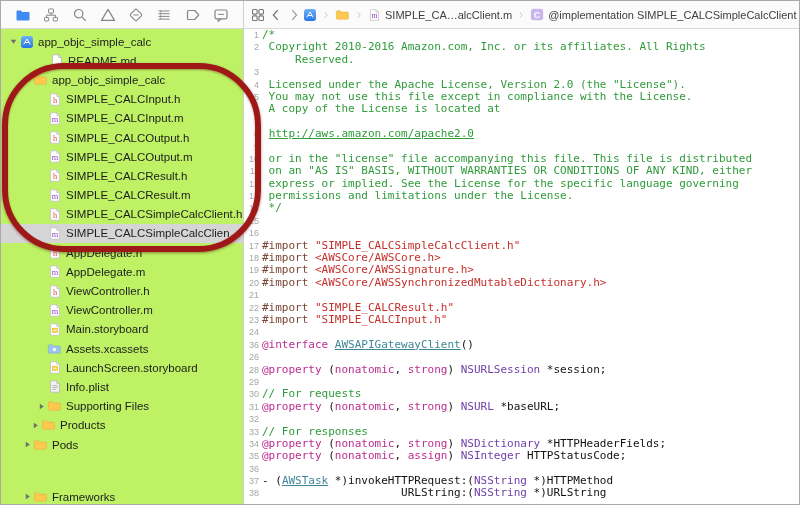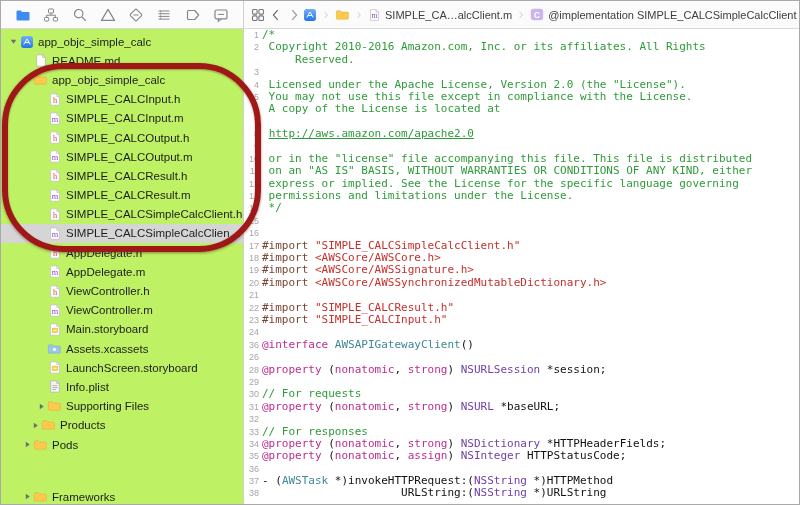--- a/index.html
+++ b/index.html
@@ -32,21 +32,21 @@
   .lnum{flex:0 0 15px;text-align:right;padding-right:3px;font-family:"Liberation Sans",sans-serif;
         font-size:9px;color:#A6A6A6;line-height:12.4px;}
   .ltext{white-space:pre;}
   
   .tk-cm{color:#2F9B3A;}
   .tk-lk{color:#2F9B3A;text-decoration:underline;}
   .tk-pp{color:#7A4533;}
   .tk-str{color:#C5302B;}
   .tk-kw{color:#BB2D90;}
   .tk-cls{color:#7040A8;}
-  .tk-proj{color:#3E8696;}
+  .tk-proj{color:#3E8696;text-decoration:underline;}
   .tk-pln{color:#111;}
 </style>
 </head>
 <body>
 
 <div class="window">
   <aside class="navigator">
     <div class="nav-toolbar" id="nav-toolbar">
         <span class="nav-icon">
           <svg width="16" height="16" viewBox="0 0 16 16" xmlns="http://www.w3.org/2000/svg">
@@ -111,21 +111,21 @@
                   <stop offset="0" stop-color="#6FB1F7"></stop>
                   <stop offset="1" stop-color="#2574E8"></stop>
                 </linearGradient>
               </defs>
               <rect x="1.2" y="1.2" width="13.6" height="13.6" rx="3" fill="url(#pg)"></rect>
               <path d="M4.3 10.8 8 4.6l3.7 6.2M5.8 8.6h4.4" fill="none" stroke="#fff" stroke-width="1.1"></path>
             </svg>
           </span>
           <span class="flabel">app_objc_simple_calc</span>
         </div>
-        <div class="frow" style="padding-left: 20px;">
+        <div class="frow" style="padding-left: 36px;">
           <span class="tri"></span>
           <span class="ficon">
             <svg width="14" height="15" viewBox="0 0 16 16" xmlns="http://www.w3.org/2000/svg">
               <path d="M3 1.5h7l3 3v10H3z" fill="#fff" stroke="#B4B4B8" stroke-width=".9"></path>
               <path d="M10 1.5v3h3" fill="none" stroke="#B4B4B8" stroke-width=".9"></path>
             </svg>
           </span>
           <span class="flabel">README.md</span>
         </div>
         <div class="frow" style="padding-left: 20px;">

